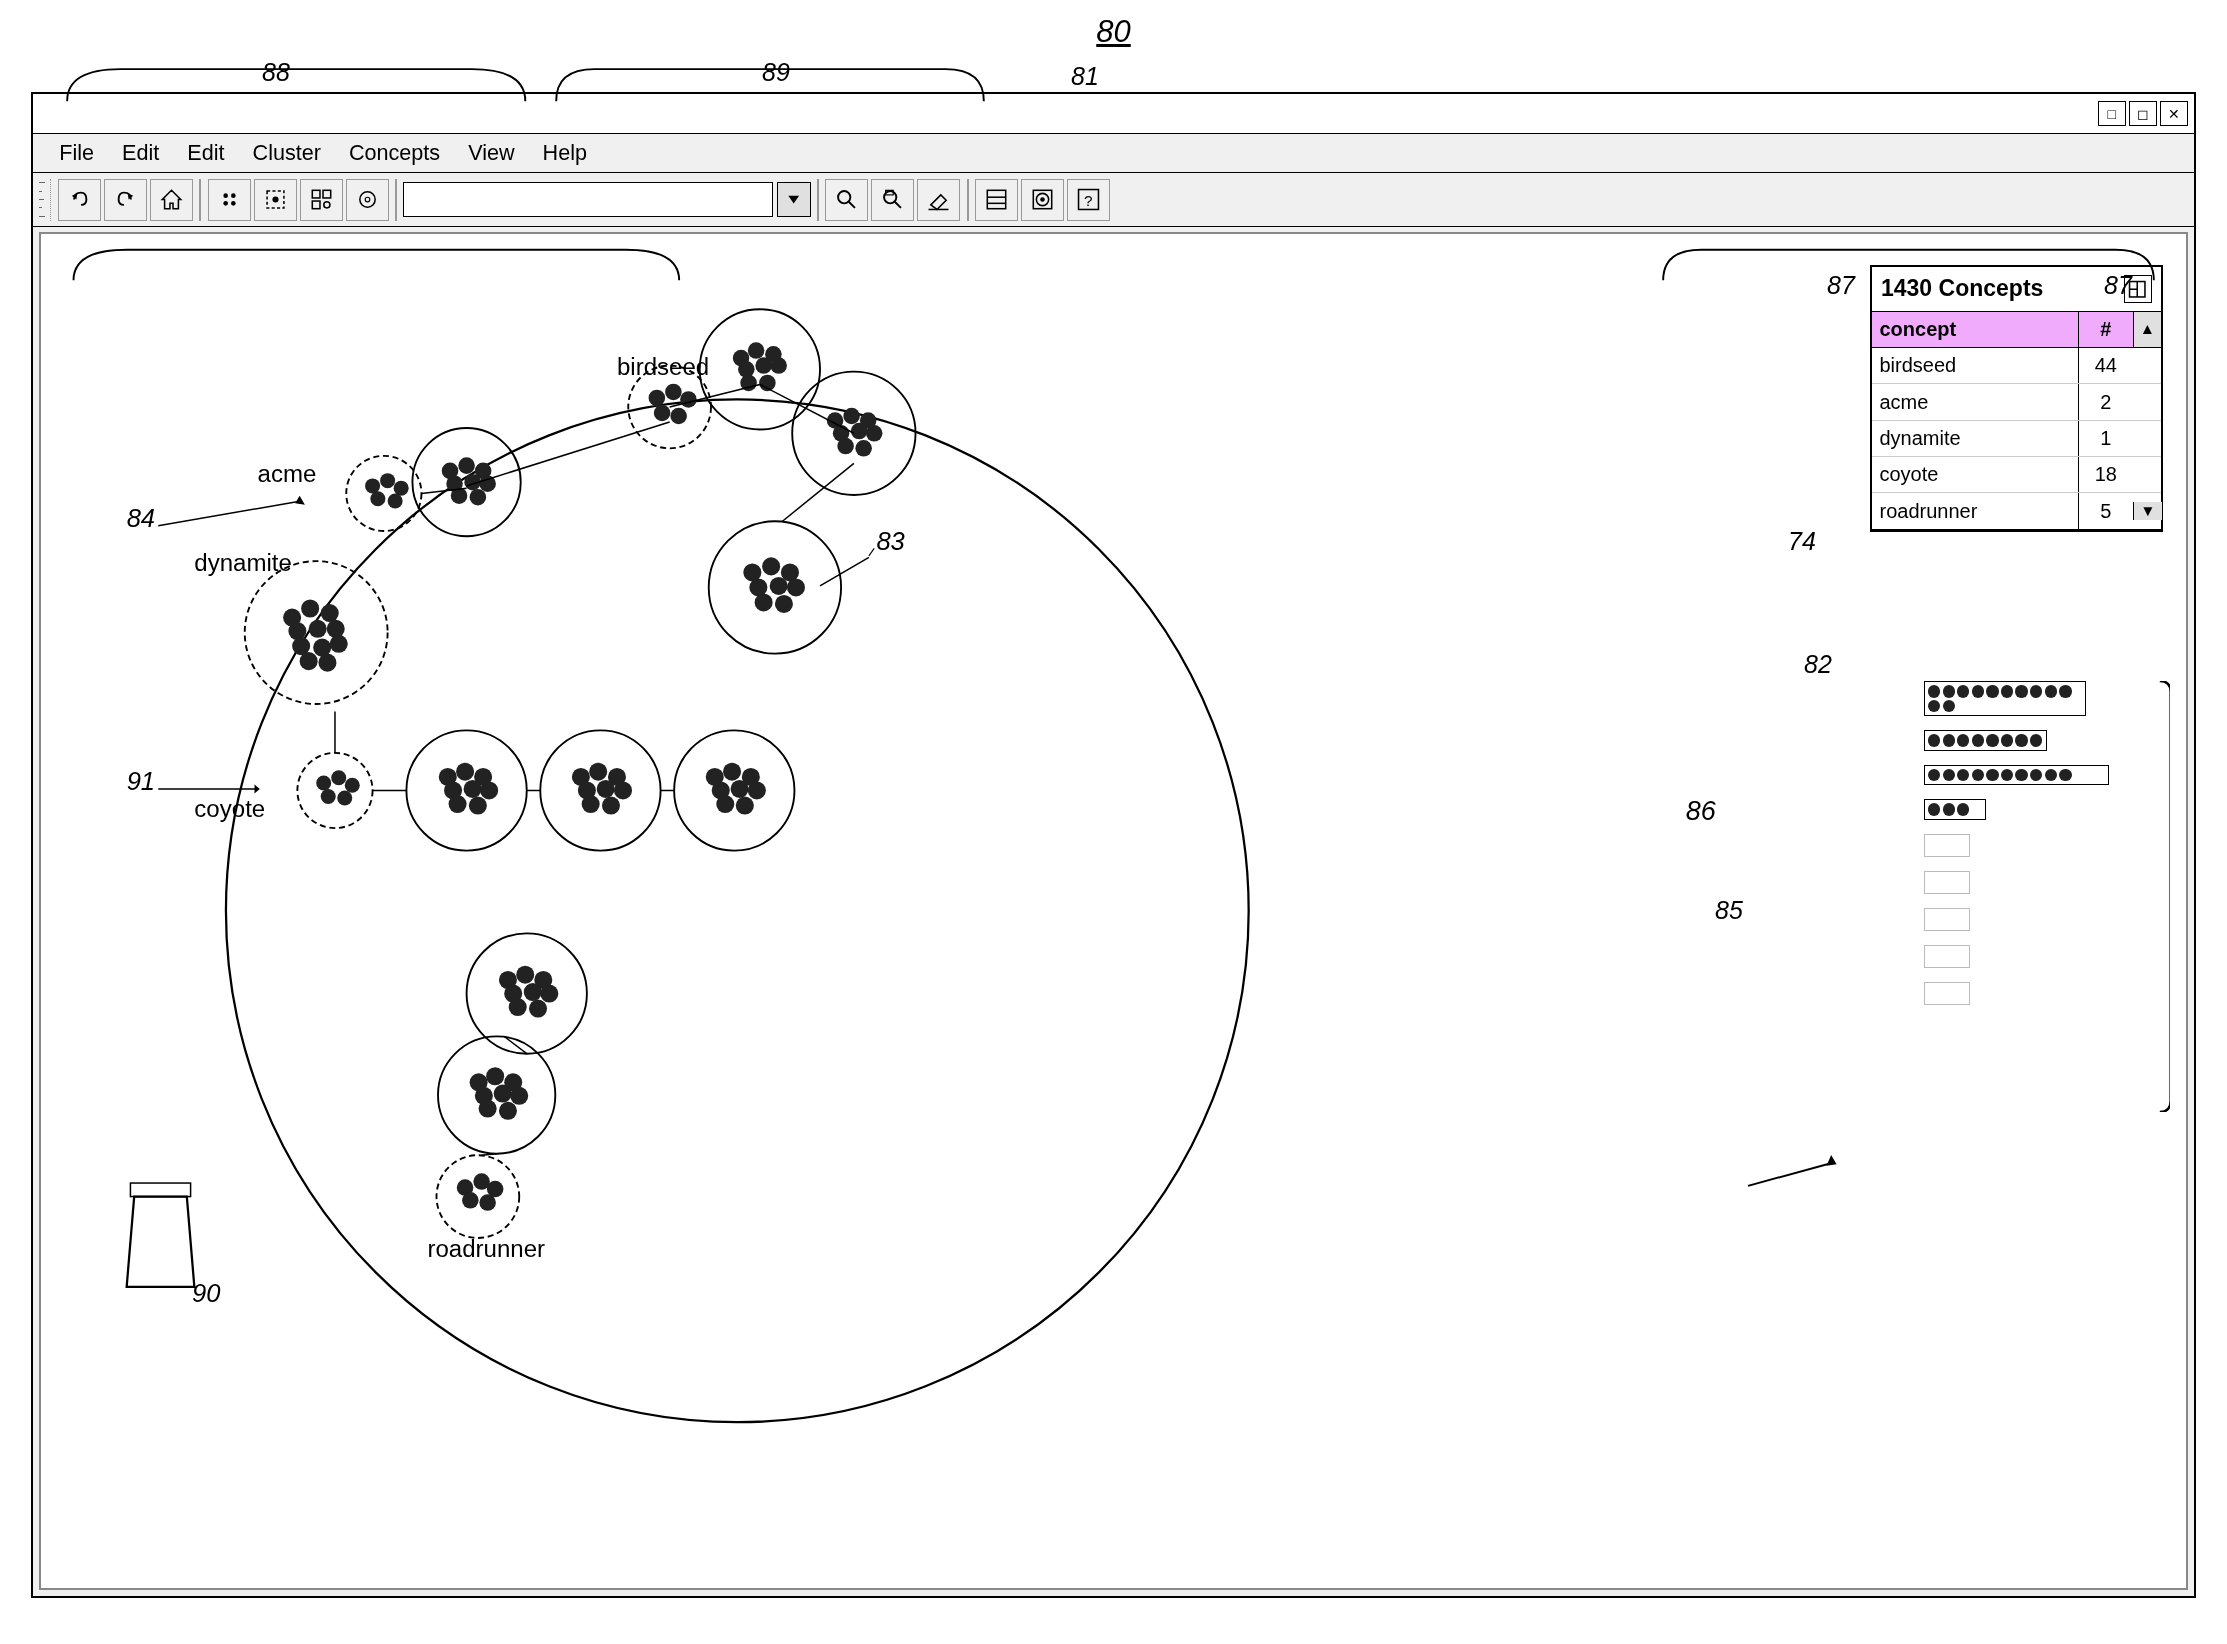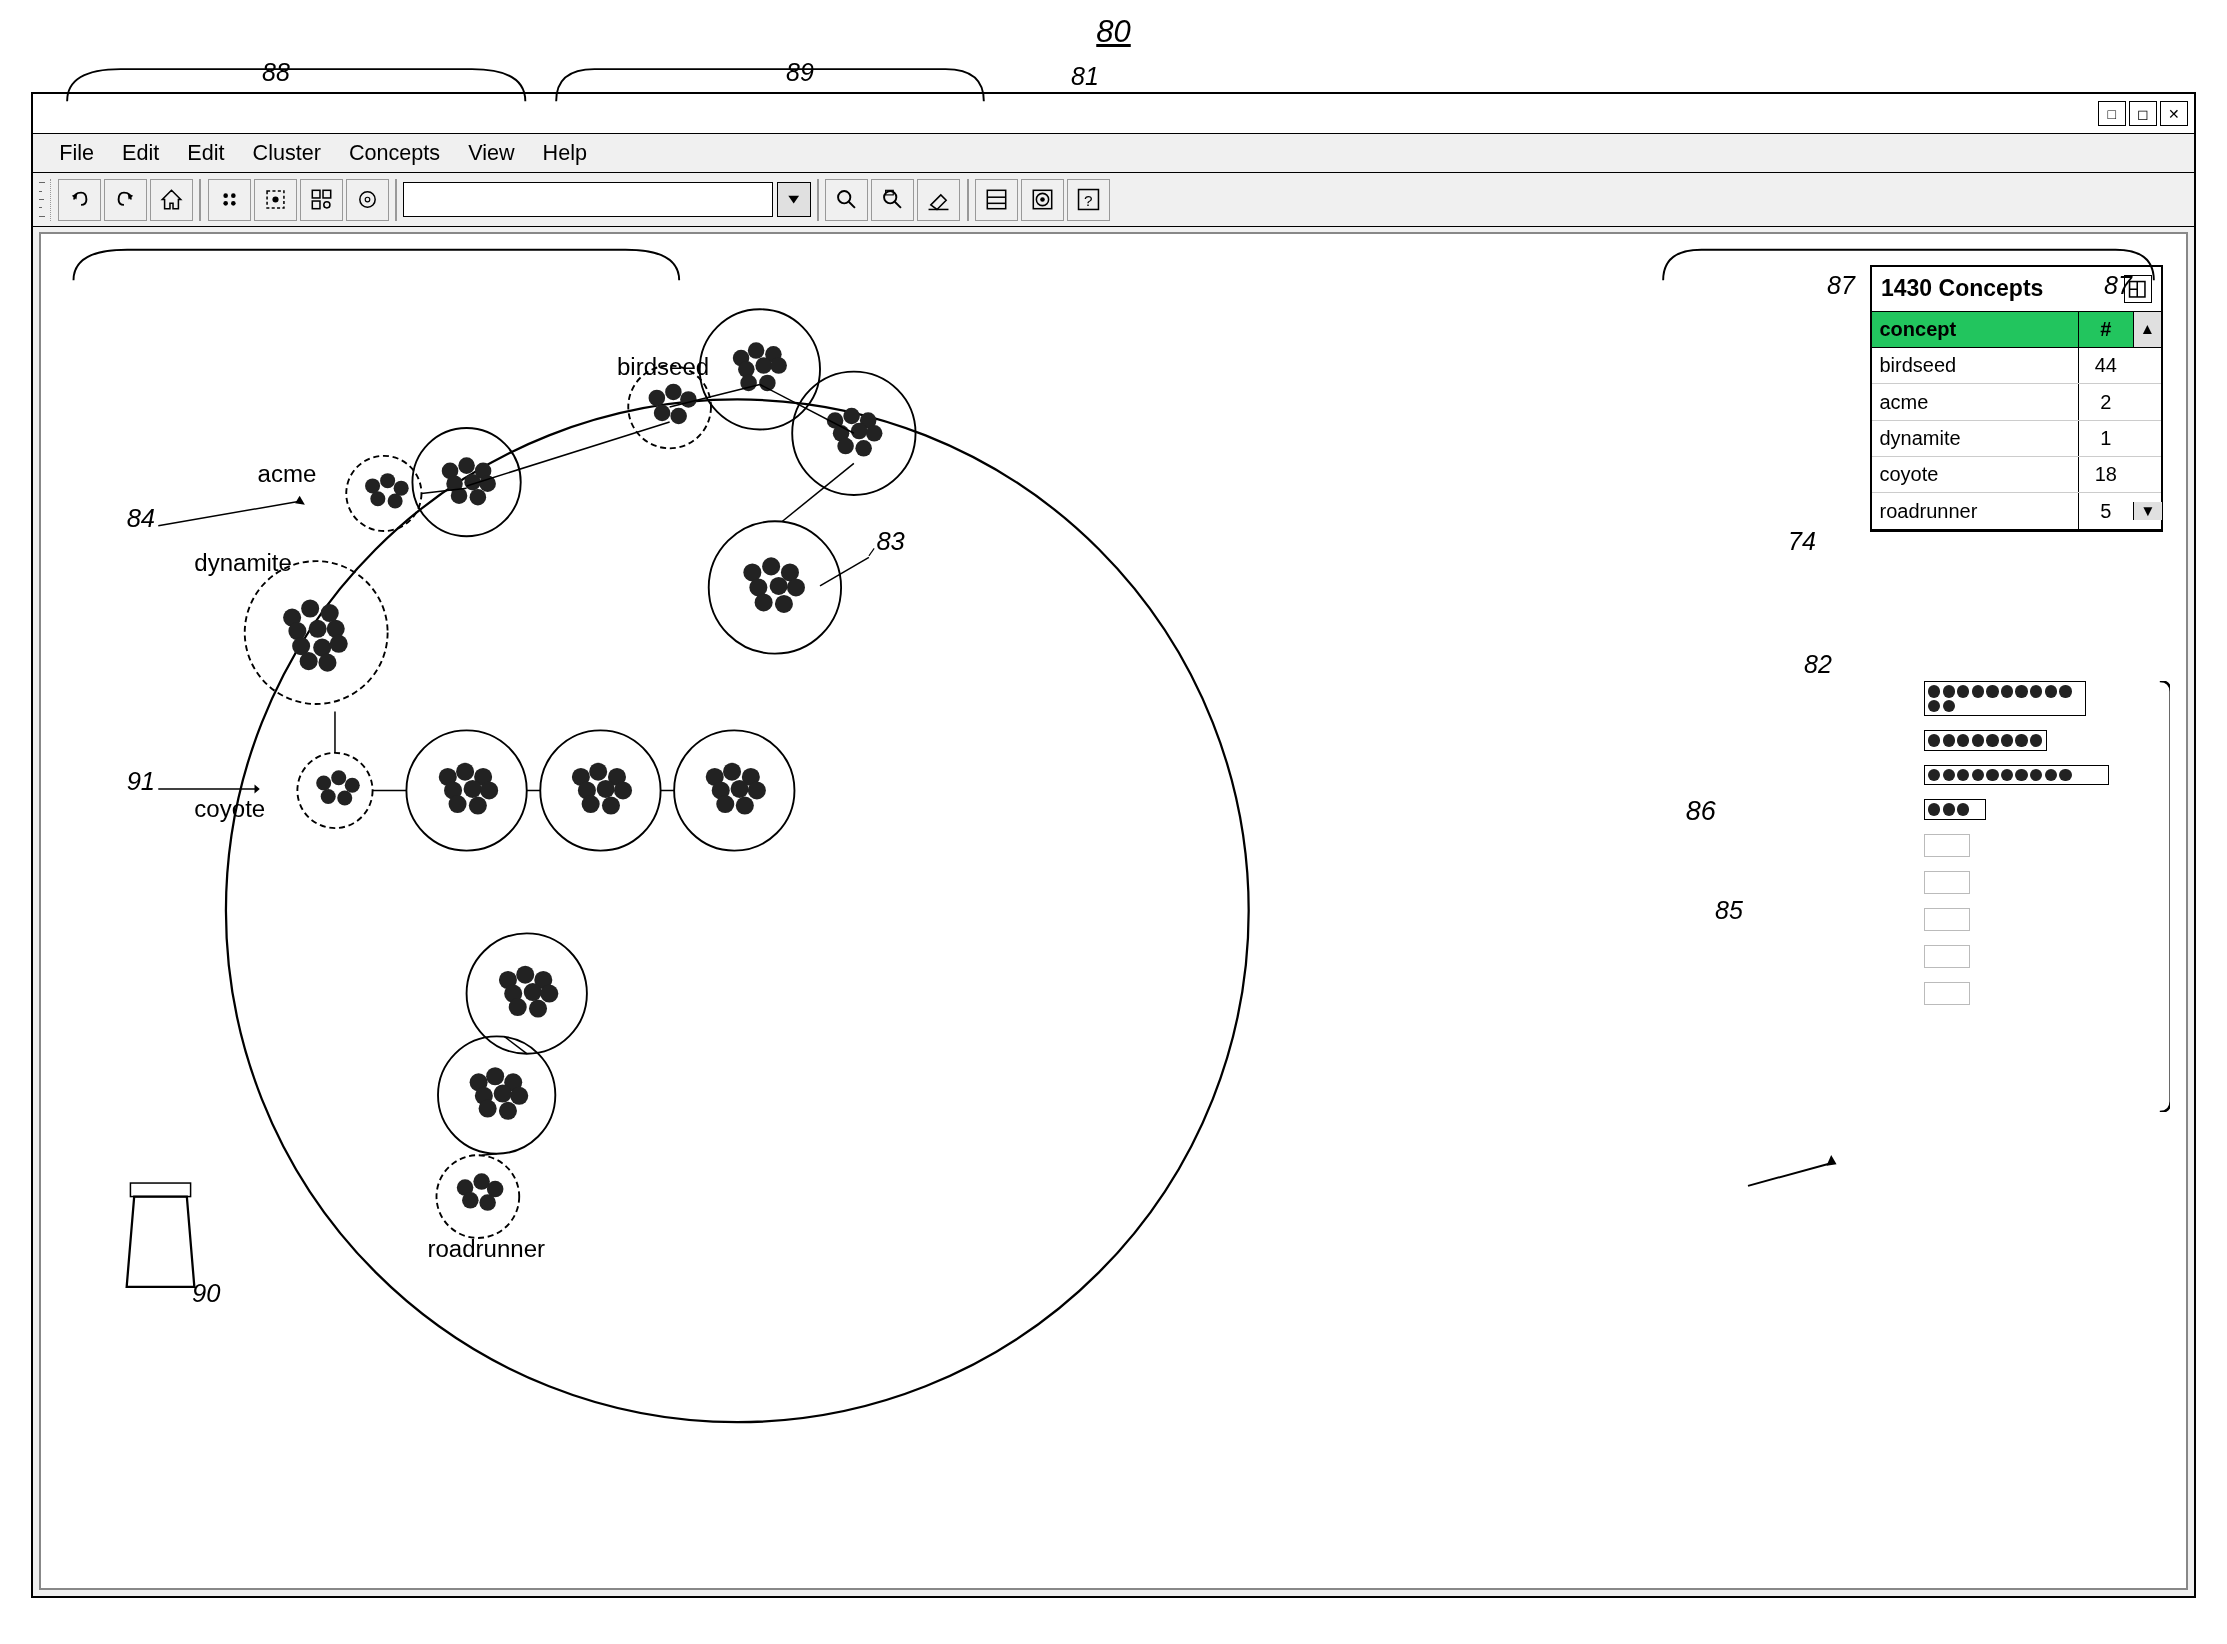--- a/index.html
+++ b/index.html
@@ -172,21 +172,21 @@
       border: 1.5px solid #000;
       display: flex;
       align-items: center;
       justify-content: center;
       font-size: 14px;
     }
 
     .concept-table-header {
       display: flex;
       border-bottom: 1.5px solid #000;
-      background: #22c55e;
+      background: #f0abfc;
     }
 
     .concept-col-name {
       flex: 3;
       padding: 6.2px 7.7px;
       font-size: 20px;
       font-weight: bold;
       border-right: 1.5px solid #000;
     }
 
@@ -256,21 +256,21 @@
 <body>
 
 <div class="patent-outer">
 
   <div class="fig-label" style="text-decoration:underline; font-style:italic; font-size:31px;">80</div>
 
   <div class="ref-label" style="top:62px; left:1071px;">81</div>
 
   <div class="ref-label" style="top:58px; left:262px;">88</div>
 
-  <div class="ref-label" style="top:58px; left:786px;">89</div>
+  <div class="ref-label" style="top:58px; left:762px;">89</div>
 
   <div class="app-window">
 
     <div class="title-bar">
 
       <div class="title-bar-buttons">
         <div class="title-bar-btn">□</div>
         <div class="title-bar-btn">◻</div>
         <div class="title-bar-btn">✕</div>
       </div>

